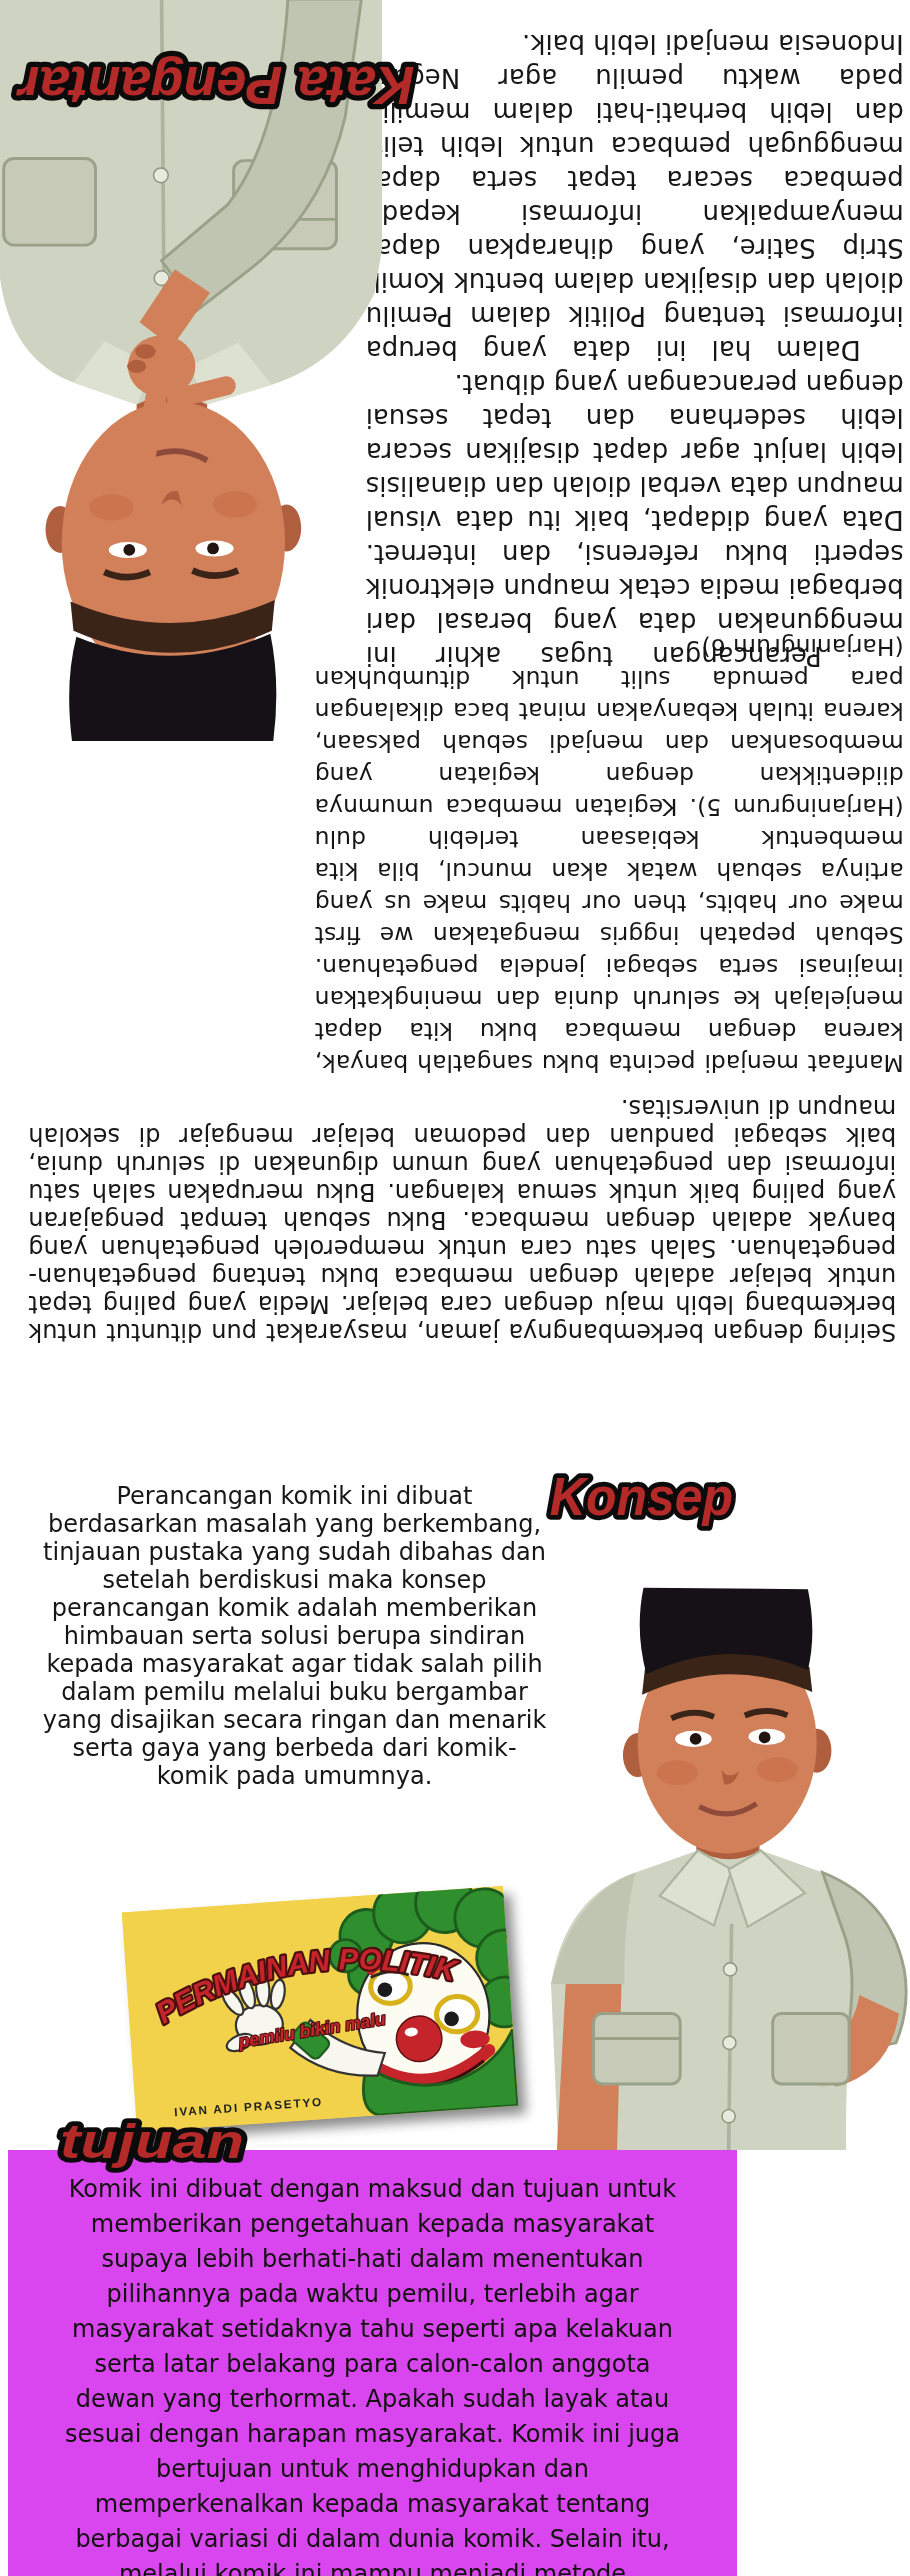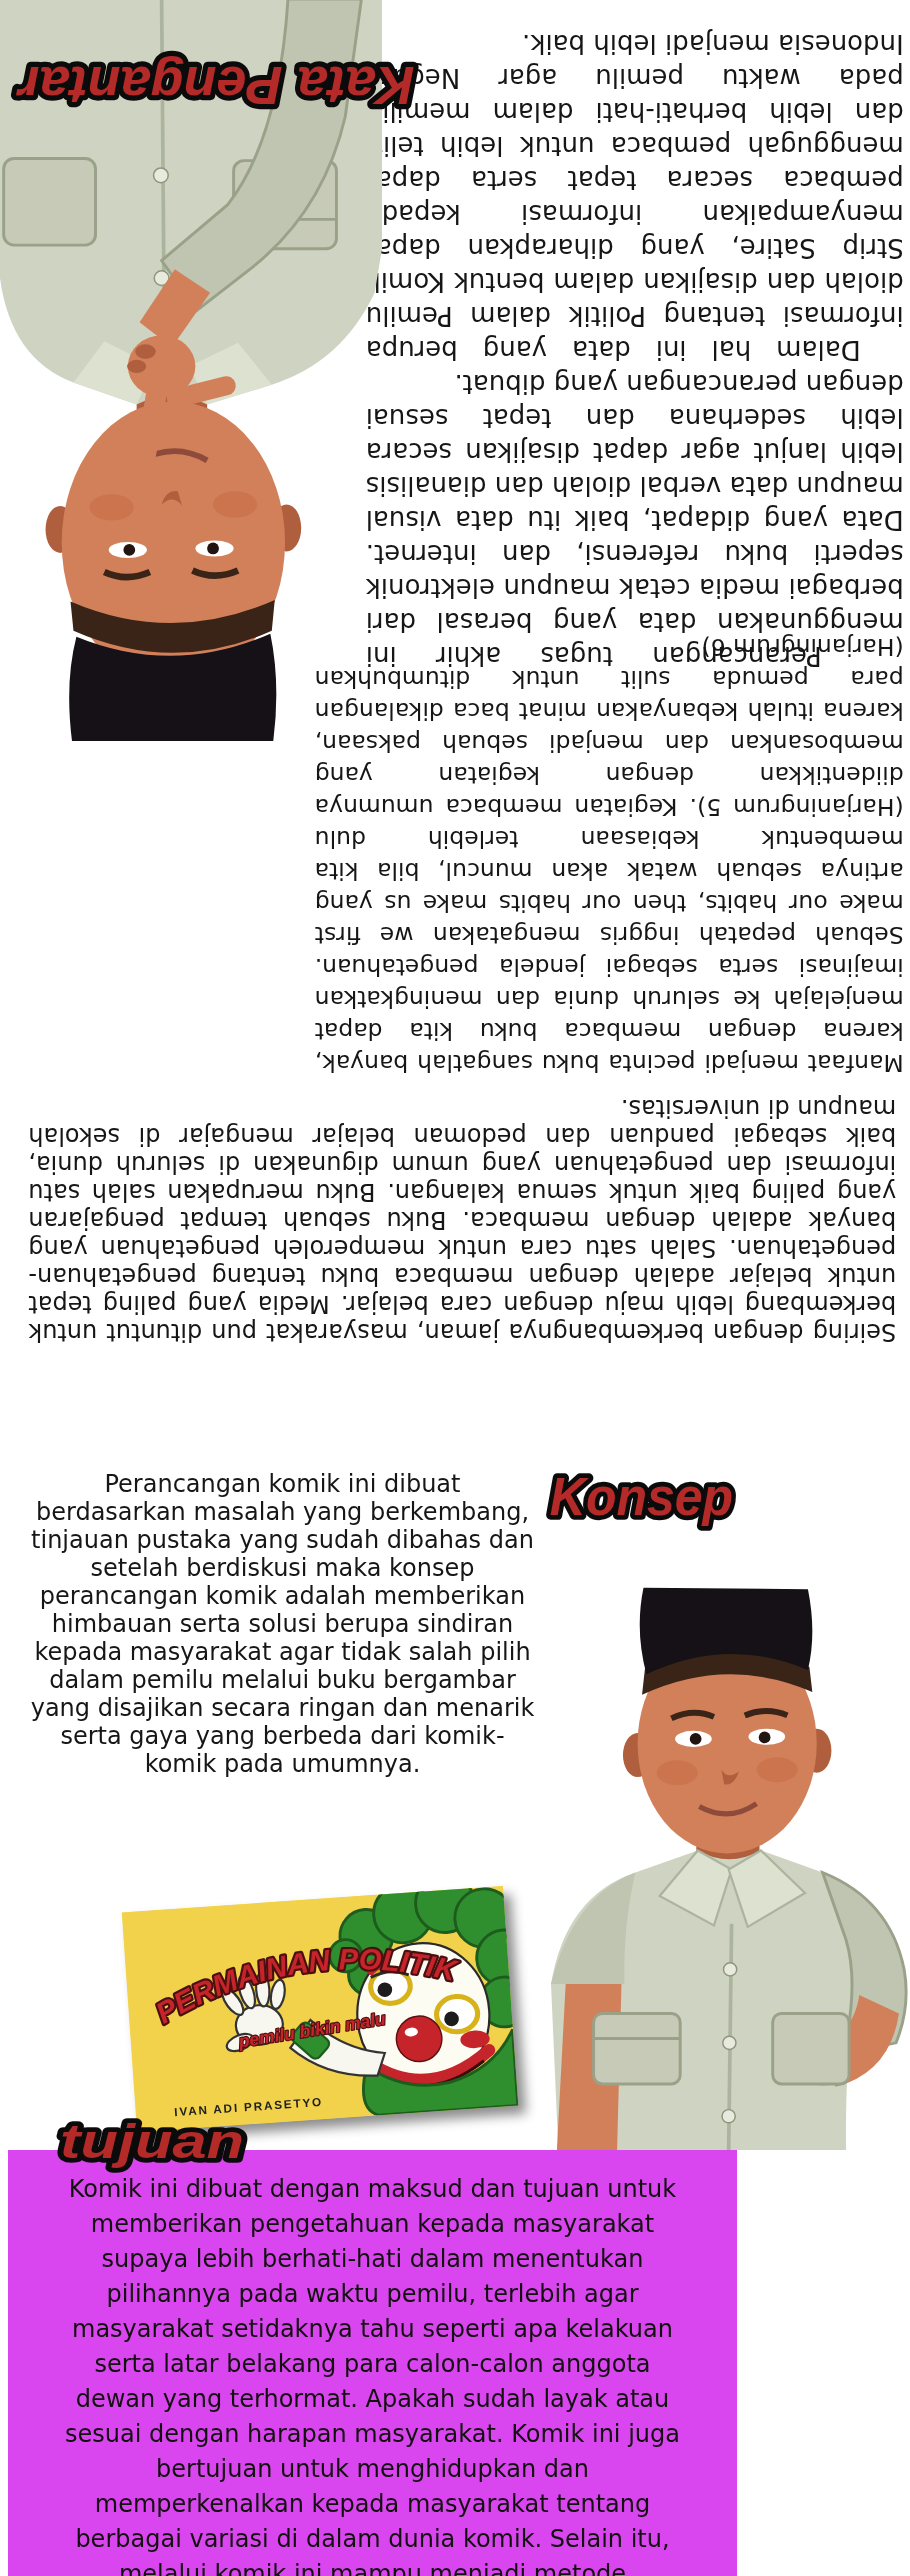--- a/index.html
+++ b/index.html
@@ -9,21 +9,21 @@
   
   .kata{position:absolute;left:0;top:0;width:911px;height:1358px;transform:rotate(180deg);}
   .kata p{margin:0;}
   .para-seiring{left:14.7px;top:11.7px;width:868px;font-size:24px;line-height:28px;text-align:justify;}
   .para-manfaat{left:7.3px;top:279px;width:589px;font-size:23.5px;line-height:32px;text-align:justify;}
   .para-col{left:7.3px;top:685px;width:538px;}
   .para-col p{font-size:26px;line-height:34px;text-align:justify;}
   .indent1{text-indent:82px;}
   .indent2{text-indent:43px;}
   
-  .para-konsep{left:29px;top:1470px;width:507px;font-size:24px;line-height:28px;text-align:center;margin:0;}
+  .para-konsep{left:29px;top:1470px;width:507px;font-size:24px;line-height:28px;text-align:center;margin:12px;}
   
   .book-cover{left:129px;top:1899px;width:382px;height:220px;transform:rotate(-4deg);
               background:#f2d24b;box-shadow:7.3px 8.8px 11.7px rgba(0,0,0,0.45);}
   
   .band{left:8px;top:2150px;width:729px;height:426px;background:#d946ef;}
   .band p{margin:0;padding:22px 43px 0 43px;font-size:24px;line-height:35px;text-align:center;color:#131010;}
   .band .last{padding:0 70px 0 0;font-size:24px;line-height:35px;text-align:right;color:#131010;}
   svg text{font-family:"Liberation Sans","DejaVu Sans",sans-serif;}
   .title-svg{overflow:visible;}
 </style>

